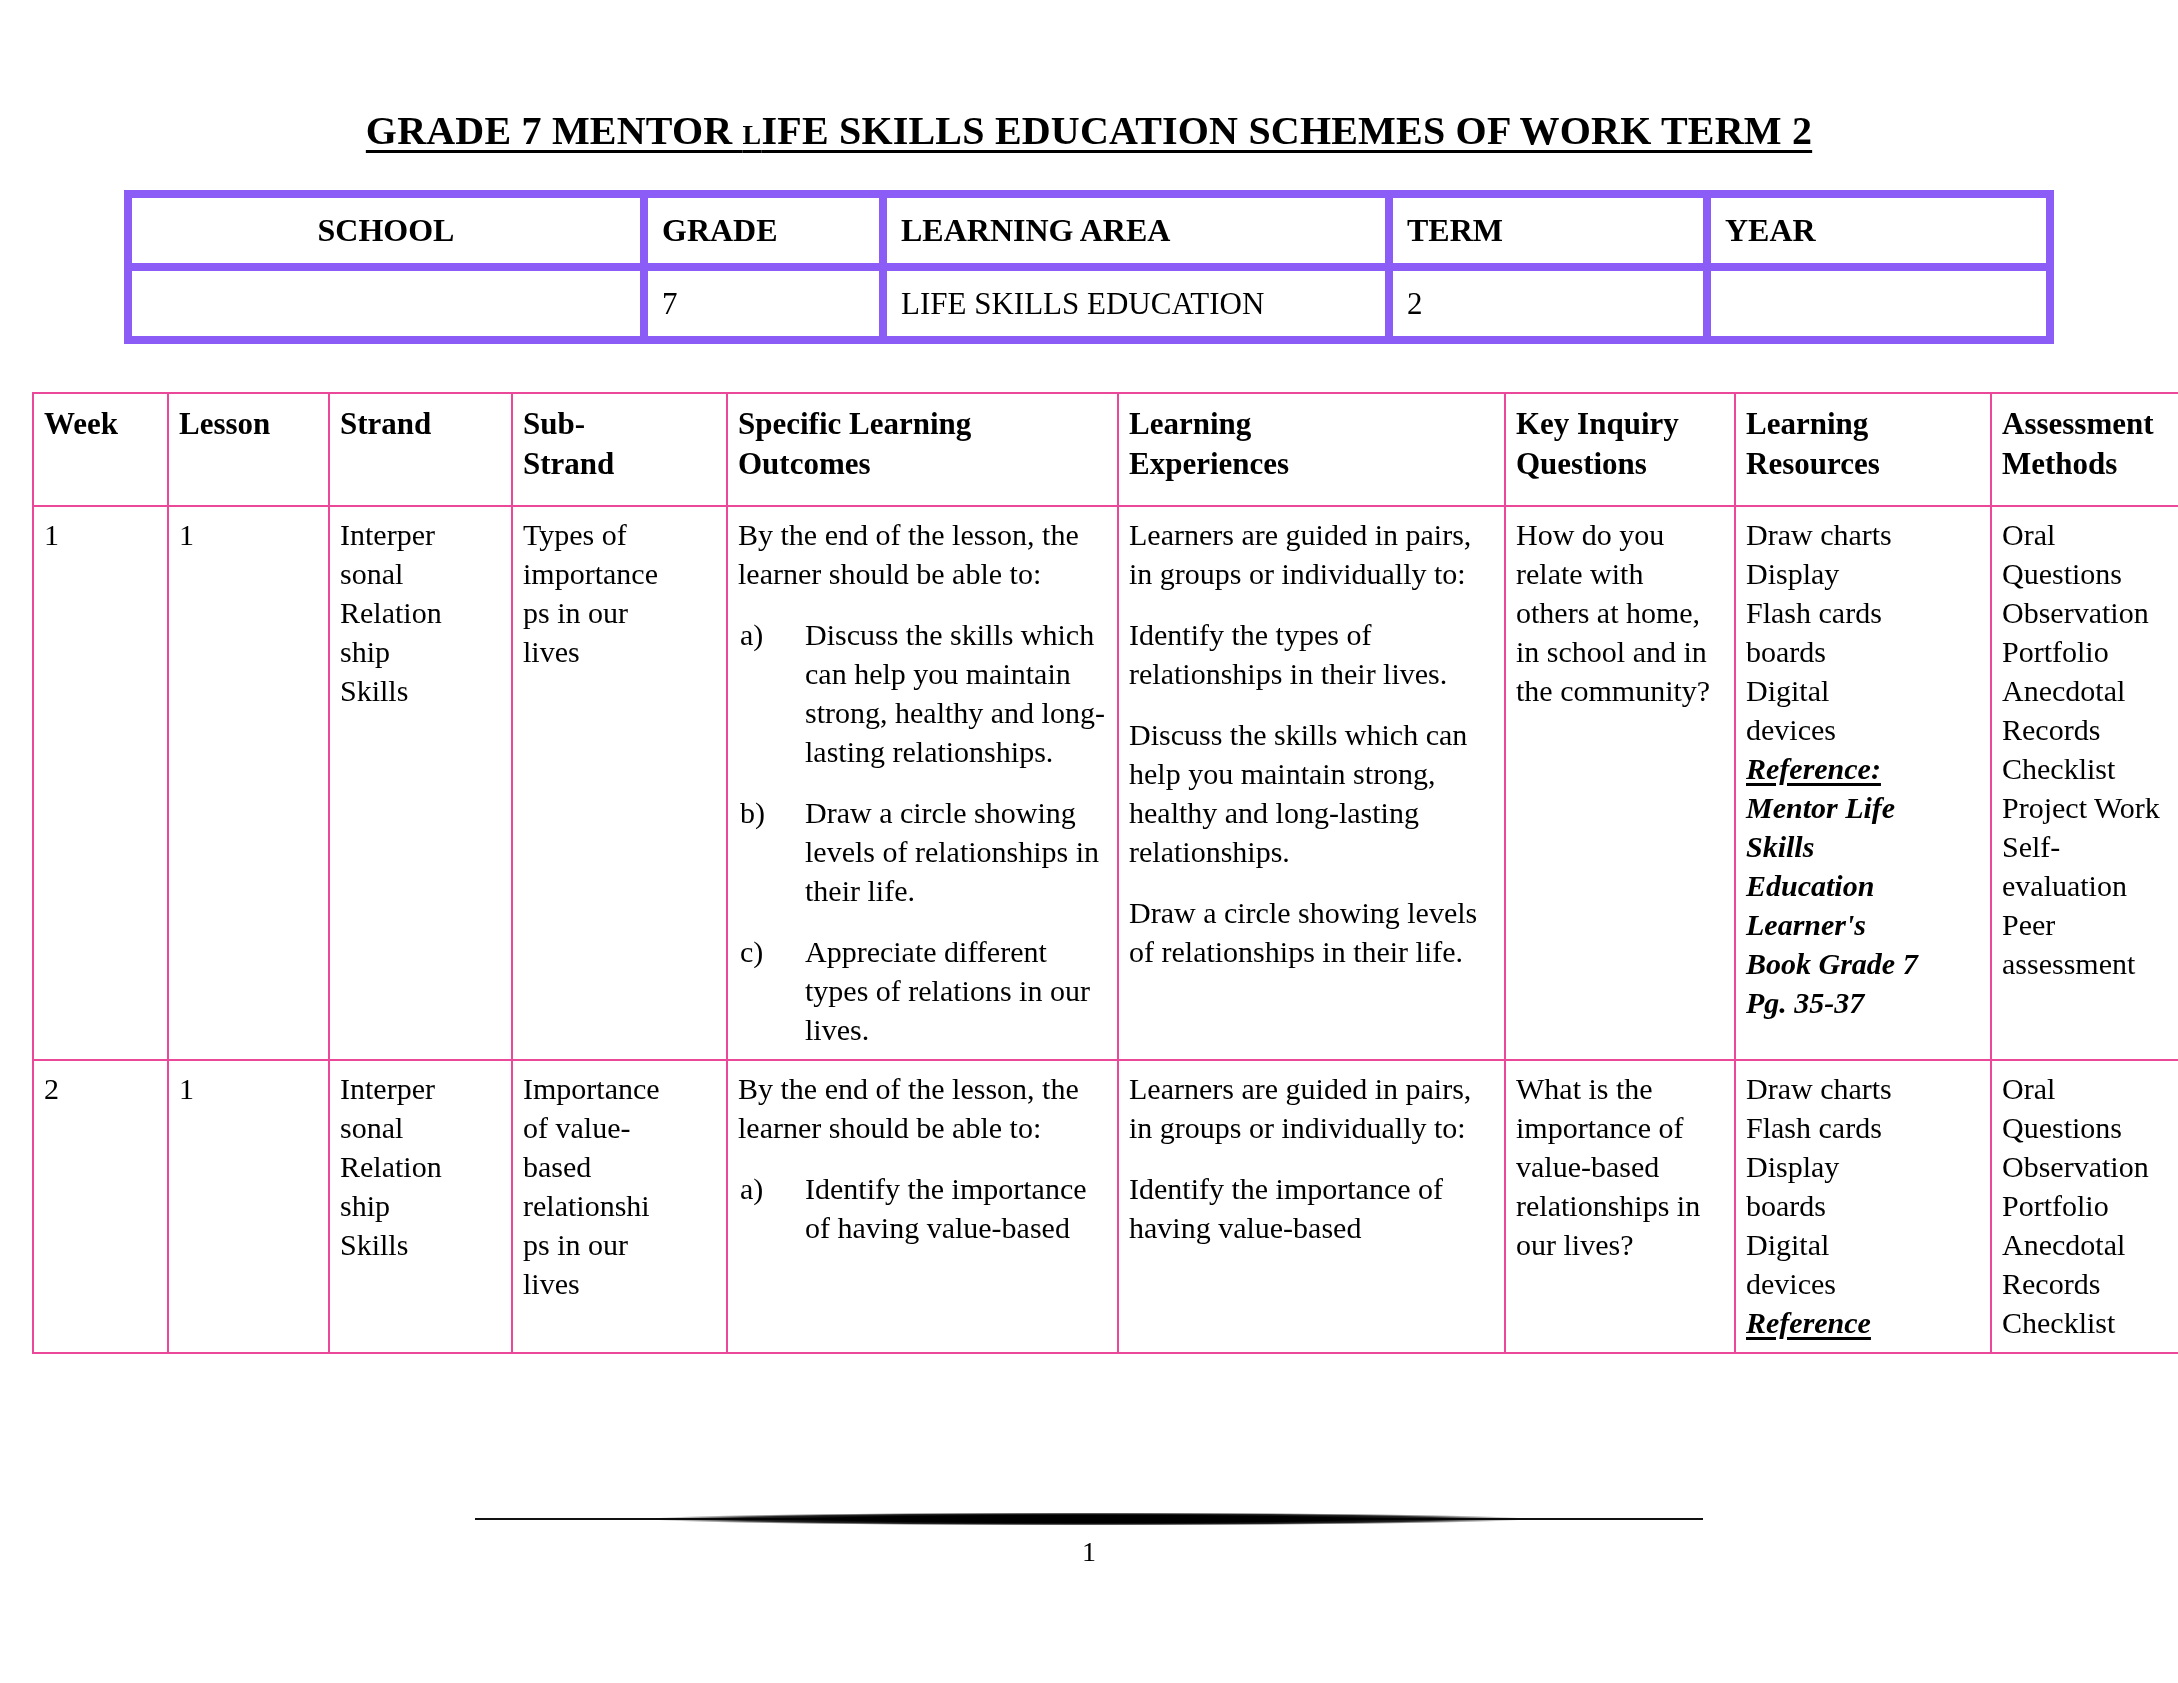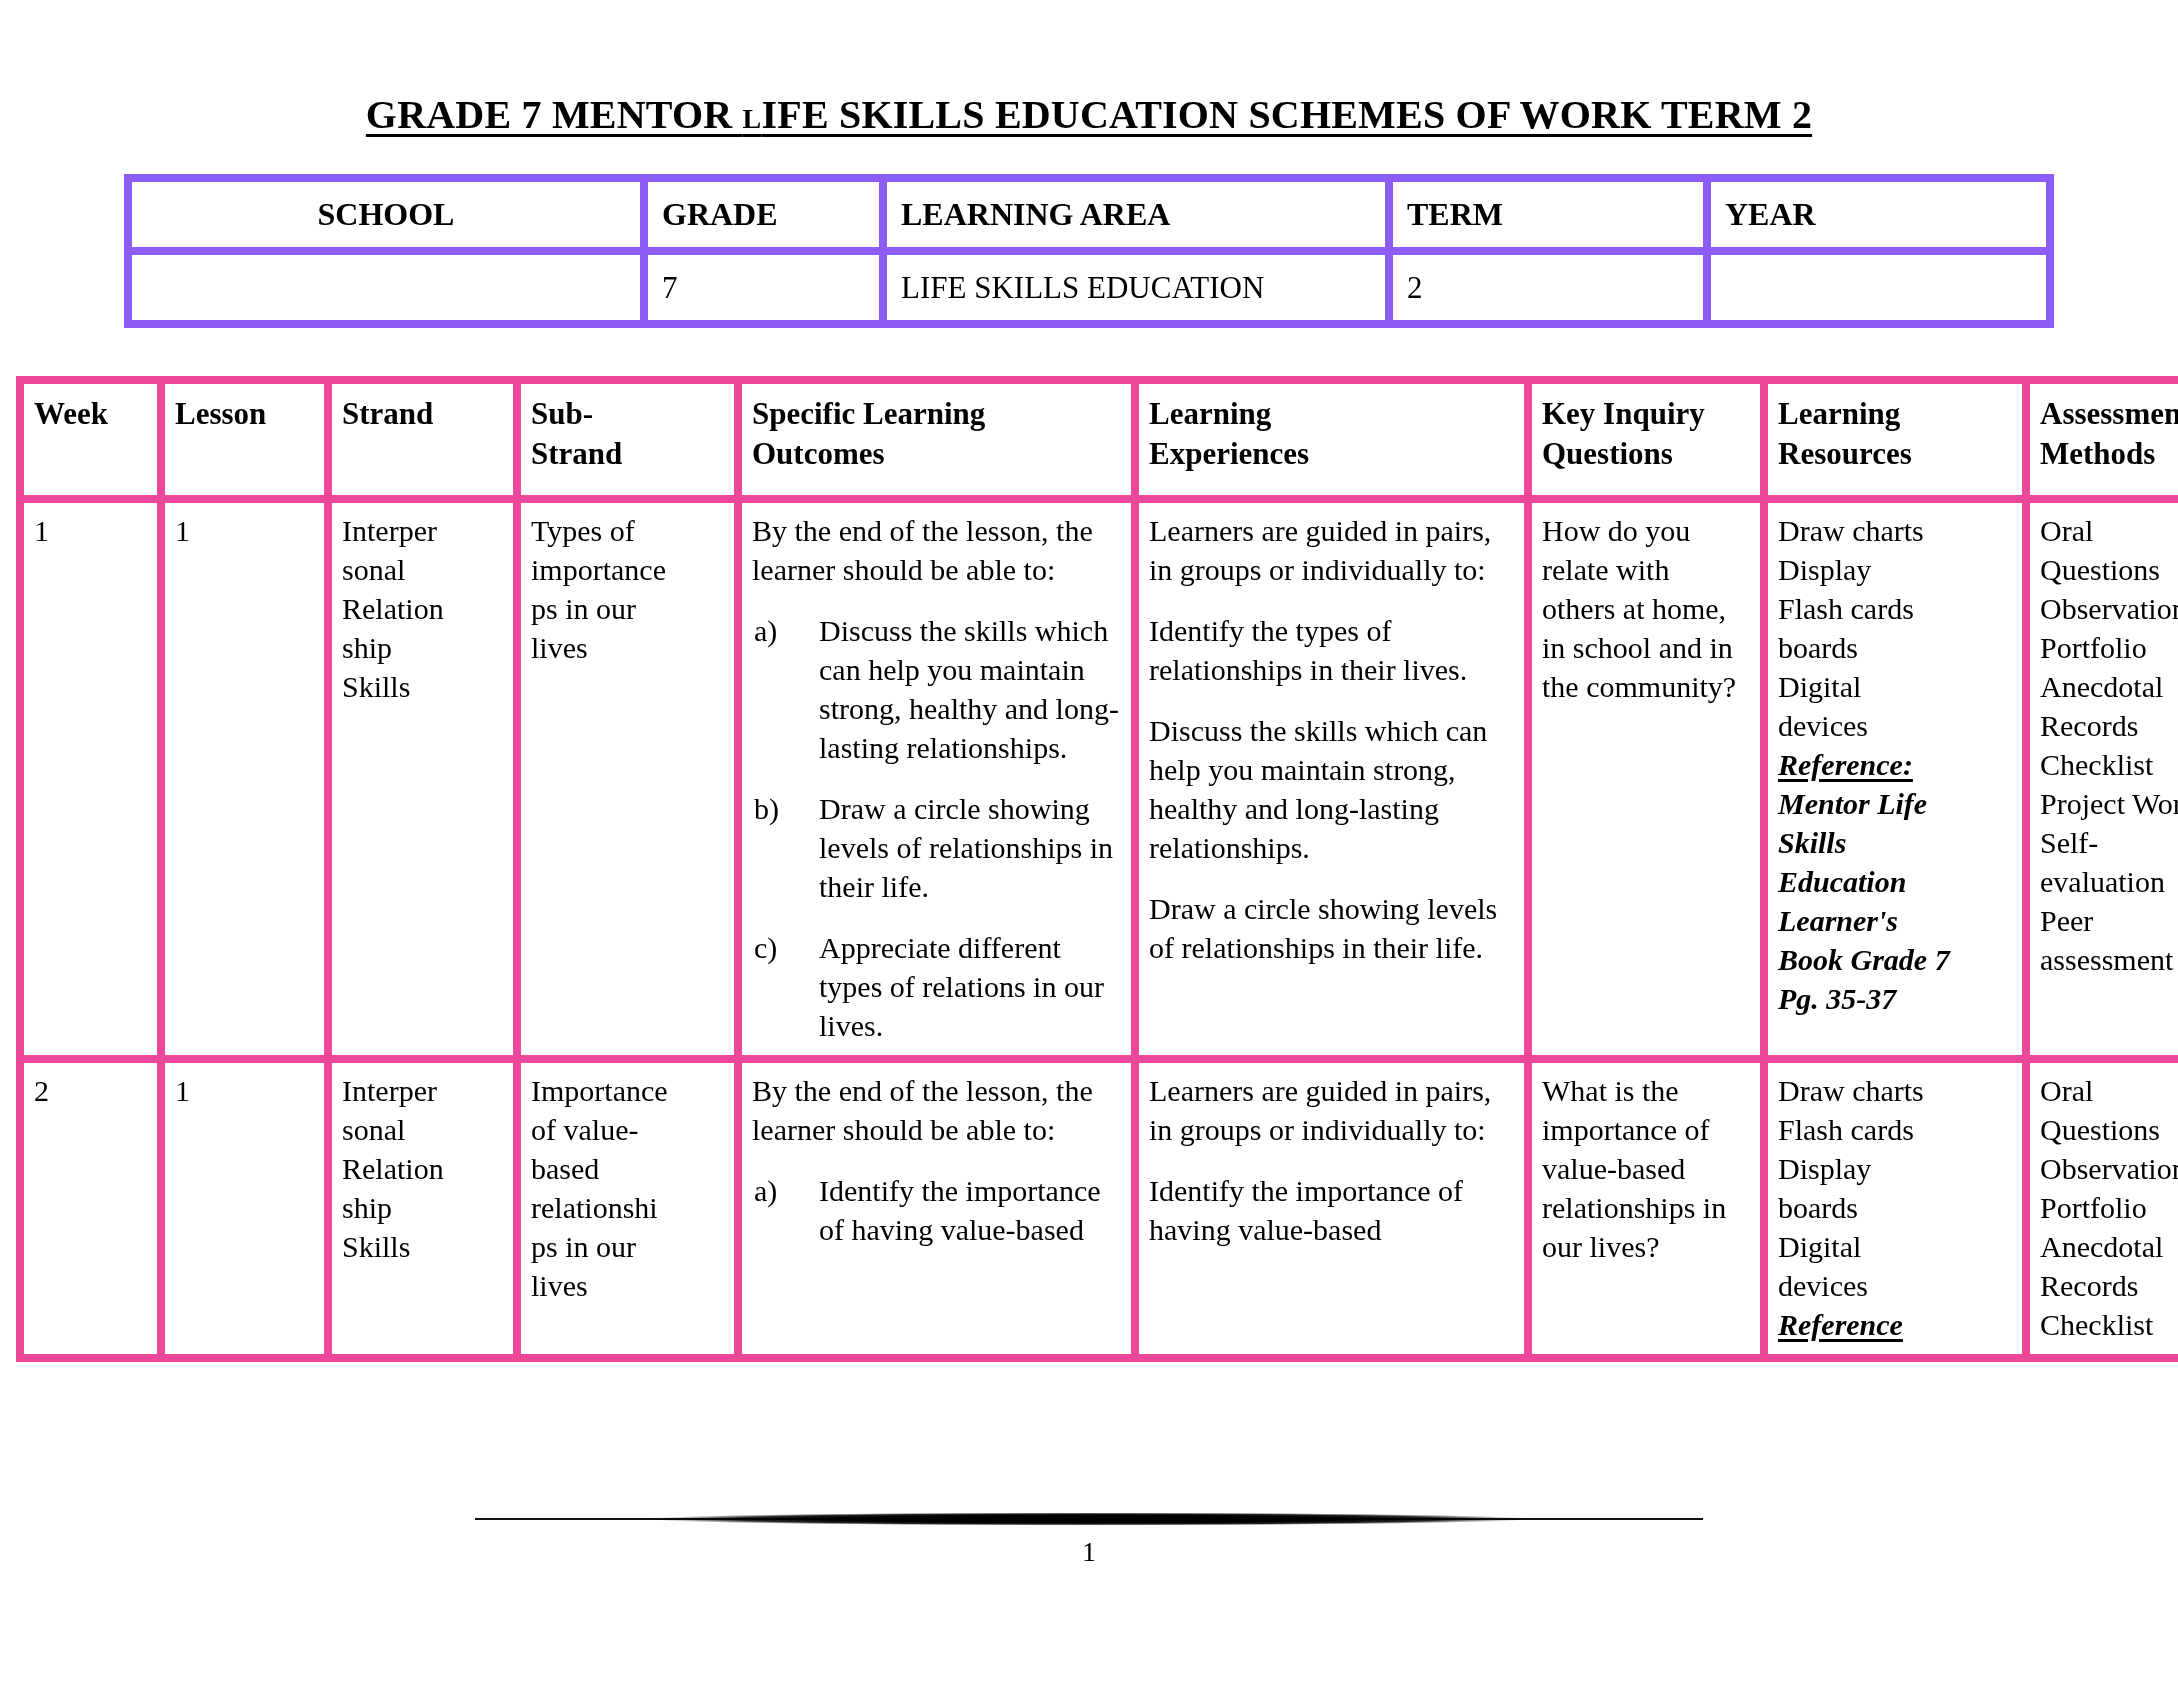--- a/index.html
+++ b/index.html
@@ -14,21 +14,21 @@
     color: #000000;
     position: relative;
     overflow: hidden;
   }
 
   .page {
     width: 2178px;
     height: 1683px;
     position: relative;
     box-sizing: border-box;
-    padding: 0;
+    padding: 16px;
   }
 
   
   .doc-title {
     text-align: center;
     font-weight: bold;
     font-size: 40px;
     letter-spacing: 0.2px;
     margin: 0;
     padding-top: 94px;
@@ -79,21 +79,21 @@
     margin-top: 48px;
     padding: 0 16px;
   }
   table.schemes {
     border-collapse: collapse;
     width: 2150px;
     table-layout: fixed;
   }
   table.schemes th,
   table.schemes td {
-    border: 8px solid #ec4899;
+    border: 2px solid #ec4899;
     vertical-align: top;
     padding: 8px 10px 10px 10px;
     font-size: 30px;
     line-height: 1.30;
     font-weight: normal;
     text-align: left;
   }
   table.schemes thead th {
     font-weight: bold;
     font-size: 31px;

